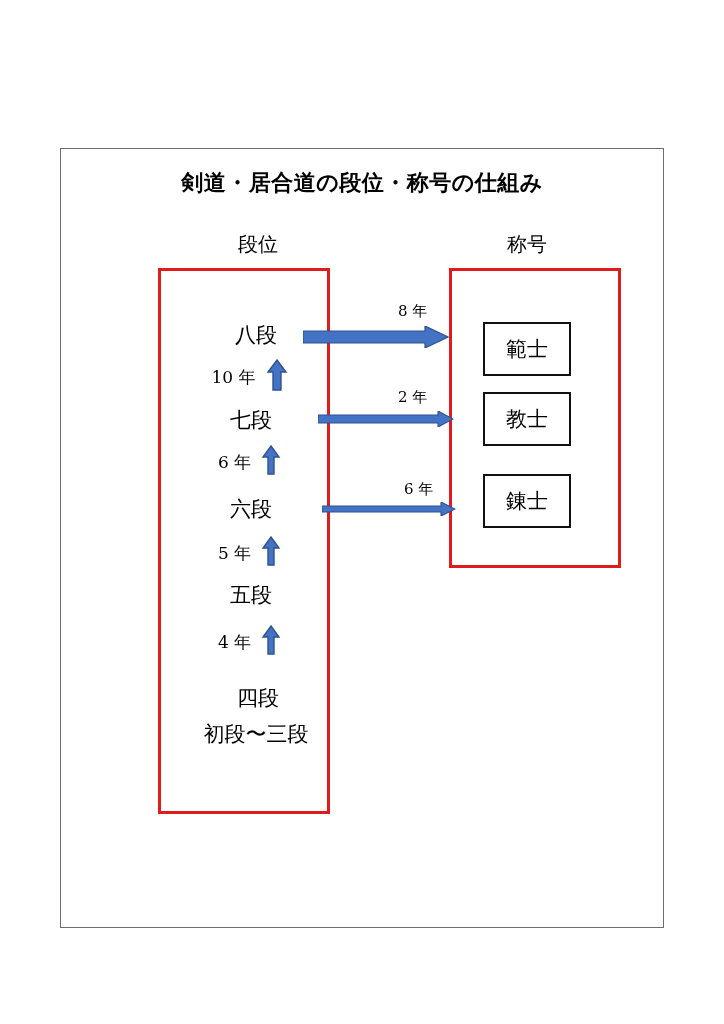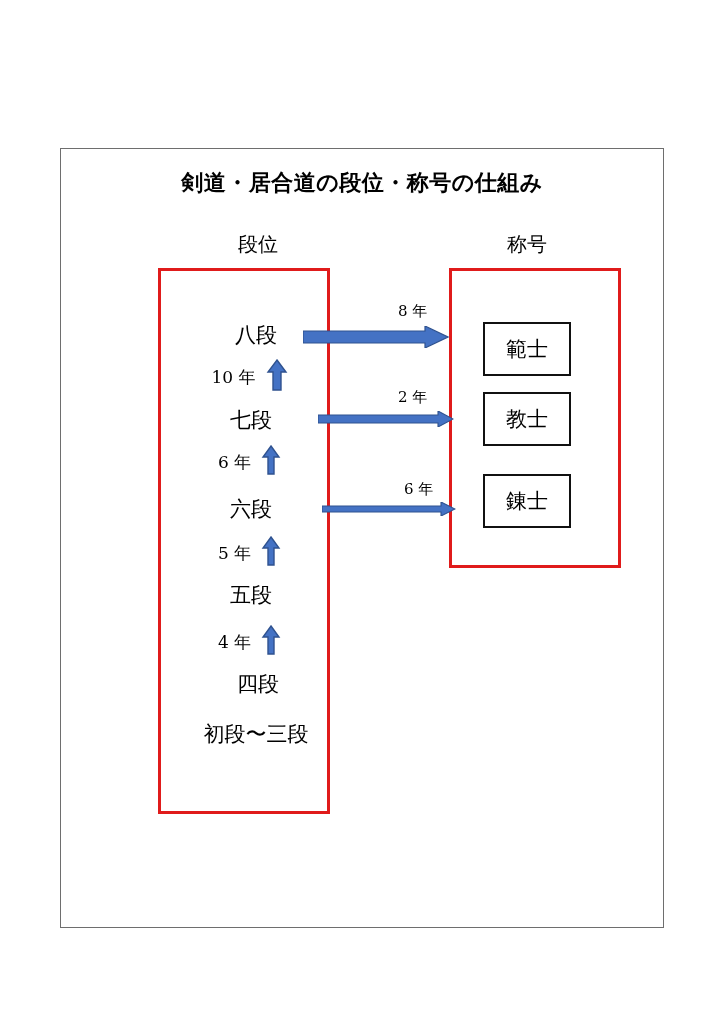--- a/index.html
+++ b/index.html
@@ -120,21 +120,21 @@
 
 <div class="year-row" style="top:625px;">
   <span class="yr">4 年</span>
   <span class="up-arrow">
     <svg width="20" height="30" viewBox="0 0 20 30" aria-hidden="true">
       <polygon points="10,1 18,12 13,12 13,29 7,29 7,12 2,12" fill="#4472C4" stroke="#2F528F" stroke-width="1.4"></polygon>
     </svg>
   </span>
 </div>
 
-<div class="rank-label shift" style="top:670px;padding-left:28px;">四段</div>
+<div class="rank-label shift" style="top:684px;padding-left:28px;">四段</div>
 
 <div class="rank-label" style="top:720px;">初段〜三段</div>
 
 <div class="h-arrow-label" style="left:398px;top:302px;">8 年</div>
 <div class="h-arrow" style="left:303px;top:326px;">
   <svg width="146" height="22" viewBox="0 0 146 22" aria-hidden="true">
     <polygon points="0,5 122,5 122,0 145,11 122,22 122,17 0,17" fill="#4472C4" stroke="#2F528F" stroke-width="1.2"></polygon>
   </svg>
 </div>
 

